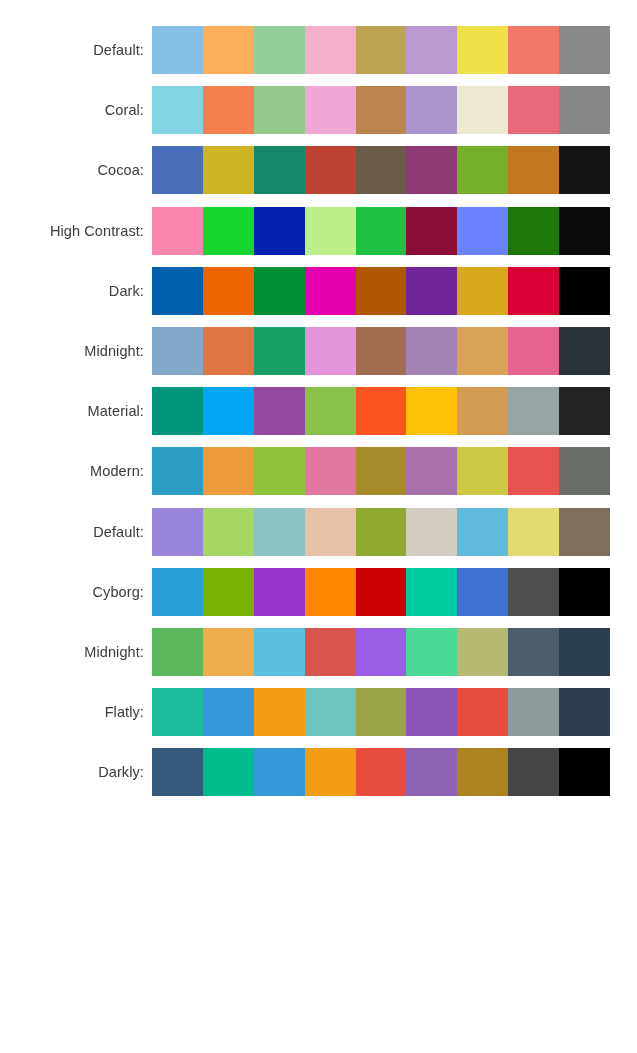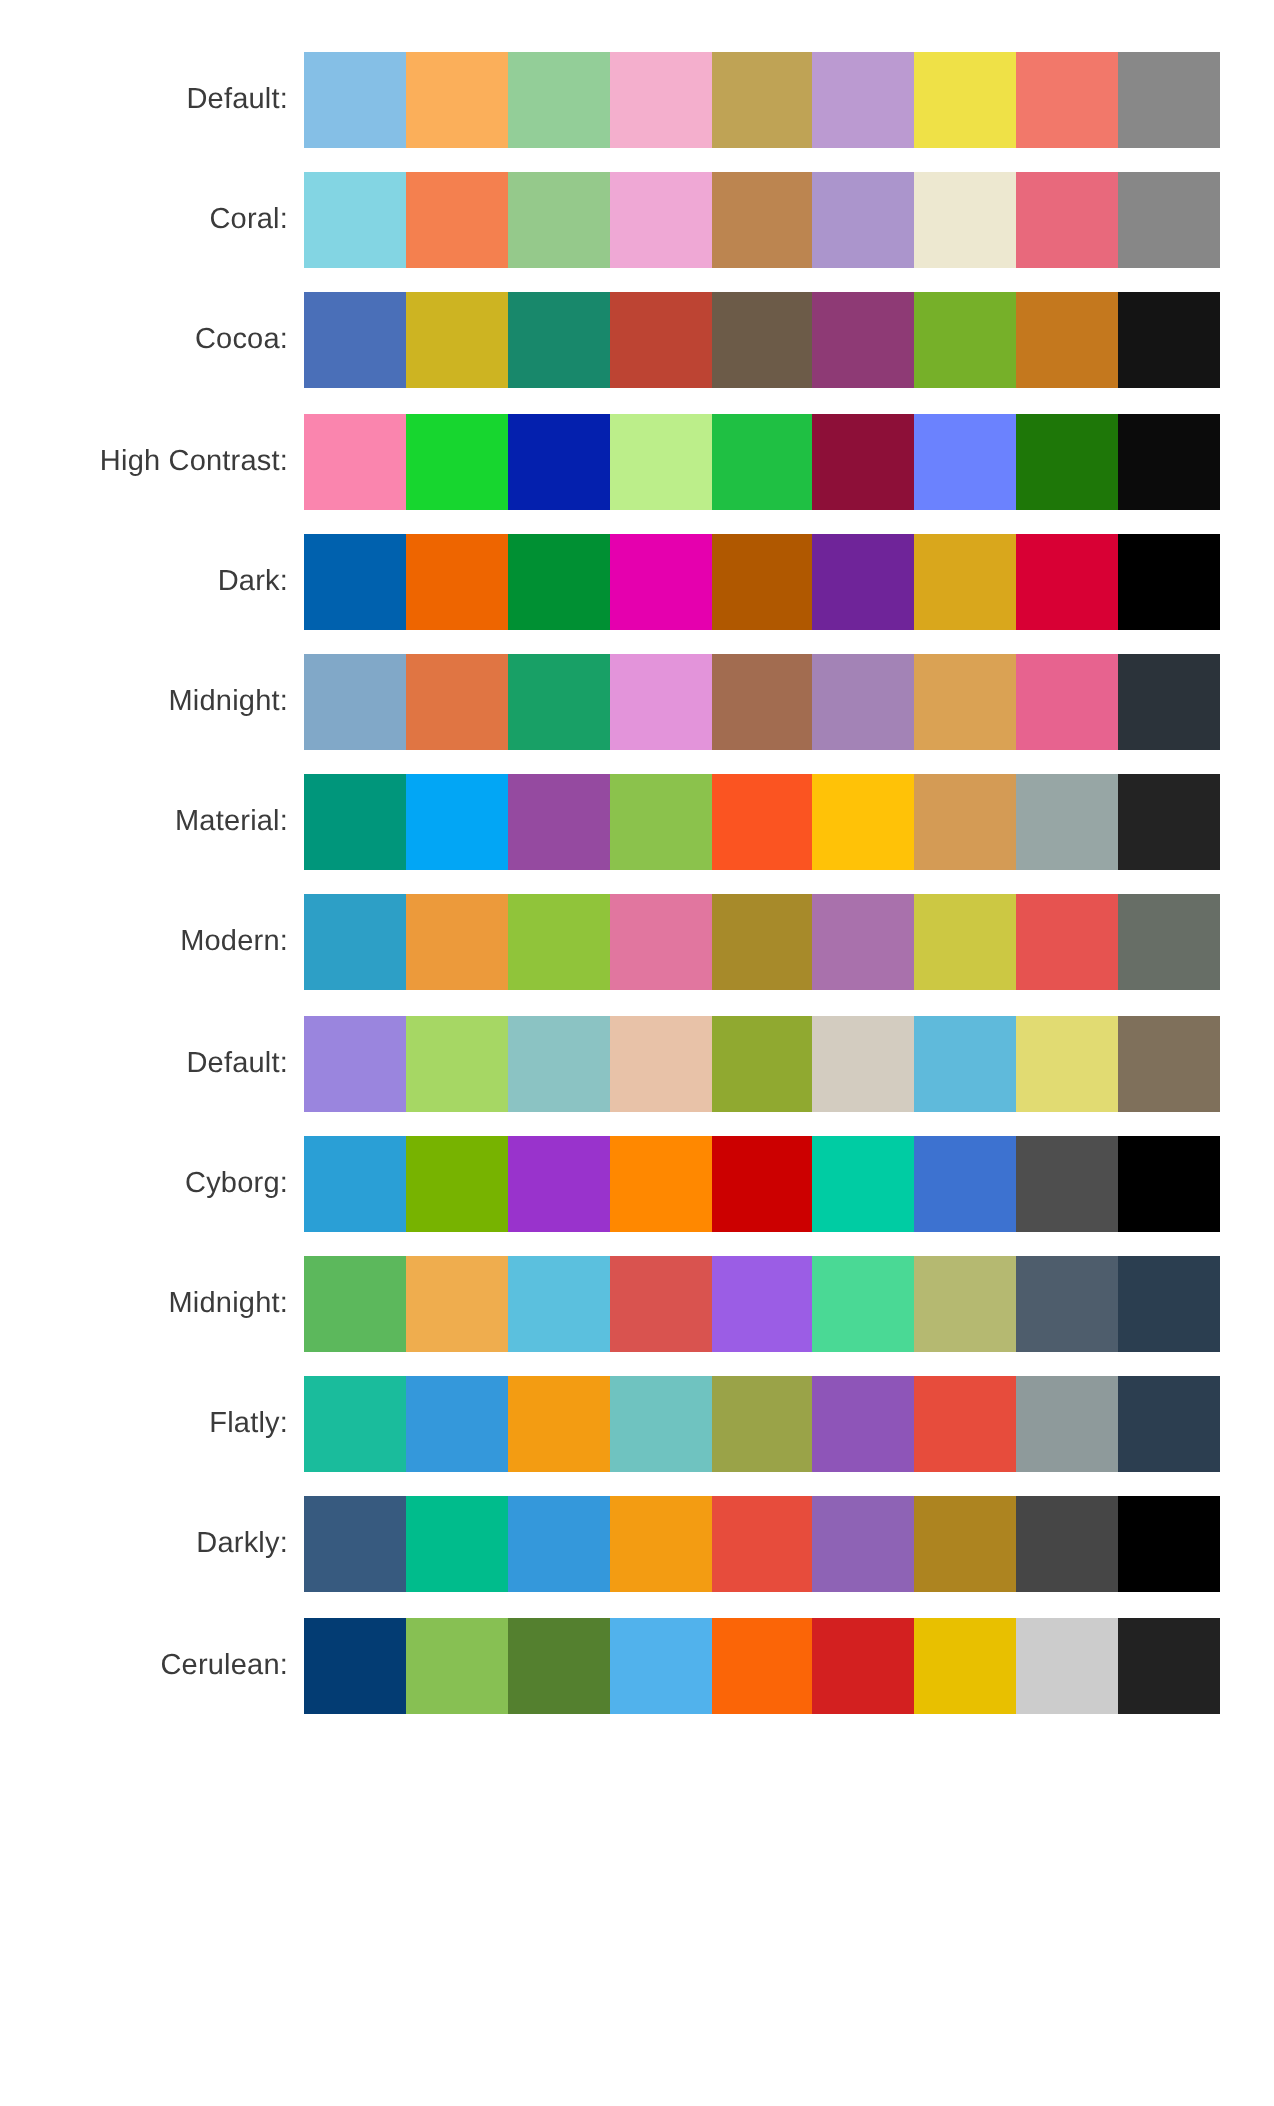--- a/index.html
+++ b/index.html
@@ -241,28 +241,14 @@
           <div class="swatch" style="background-color: rgb(0, 188, 140);"></div>
           <div class="swatch" style="background-color: rgb(52, 152, 219);"></div>
           <div class="swatch" style="background-color: rgb(243, 156, 18);"></div>
           <div class="swatch" style="background-color: rgb(231, 76, 60);"></div>
           <div class="swatch" style="background-color: rgb(142, 99, 181);"></div>
           <div class="swatch" style="background-color: rgb(173, 132, 32);"></div>
           <div class="swatch" style="background-color: rgb(70, 70, 70);"></div>
           <div class="swatch" style="background-color: rgb(0, 0, 0);"></div>
         </div>
       </div>
-      <div class="palette-row">
-        <div class="row-label">Cerulean:</div>
-        <div class="swatch-strip">
-          <div class="swatch" style="background-color: rgb(3, 60, 115);"></div>
-          <div class="swatch" style="background-color: rgb(135, 192, 83);"></div>
-          <div class="swatch" style="background-color: rgb(84, 128, 47);"></div>
-          <div class="swatch" style="background-color: rgb(81, 178, 236);"></div>
-          <div class="swatch" style="background-color: rgb(251, 101, 7);"></div>
-          <div class="swatch" style="background-color: rgb(211, 32, 32);"></div>
-          <div class="swatch" style="background-color: rgb(232, 192, 0);"></div>
-          <div class="swatch" style="background-color: rgb(204, 204, 204);"></div>
-          <div class="swatch" style="background-color: rgb(34, 34, 34);"></div>
-        </div>
-      </div>
     </div>
 </div>
 
 </body></html>

